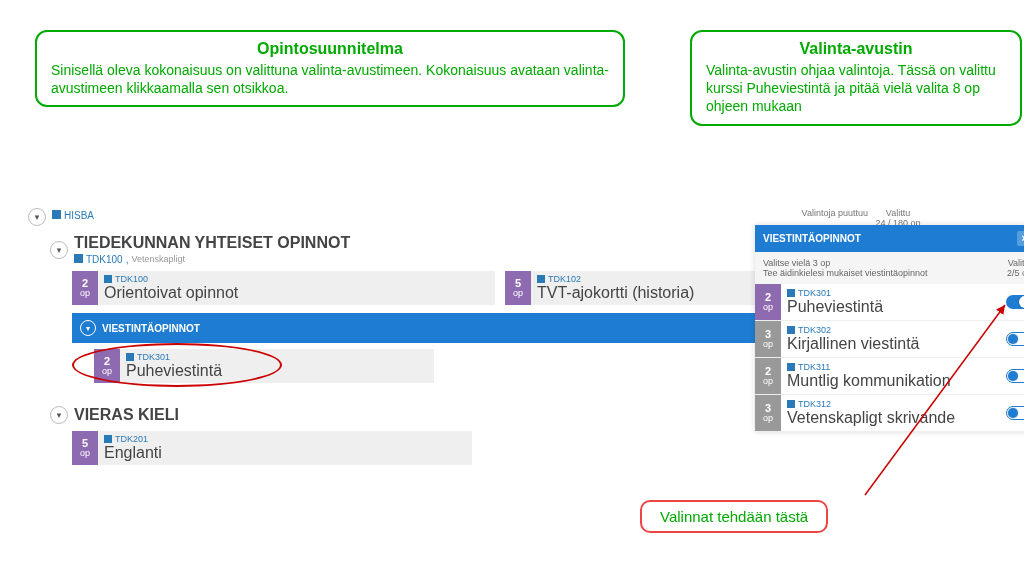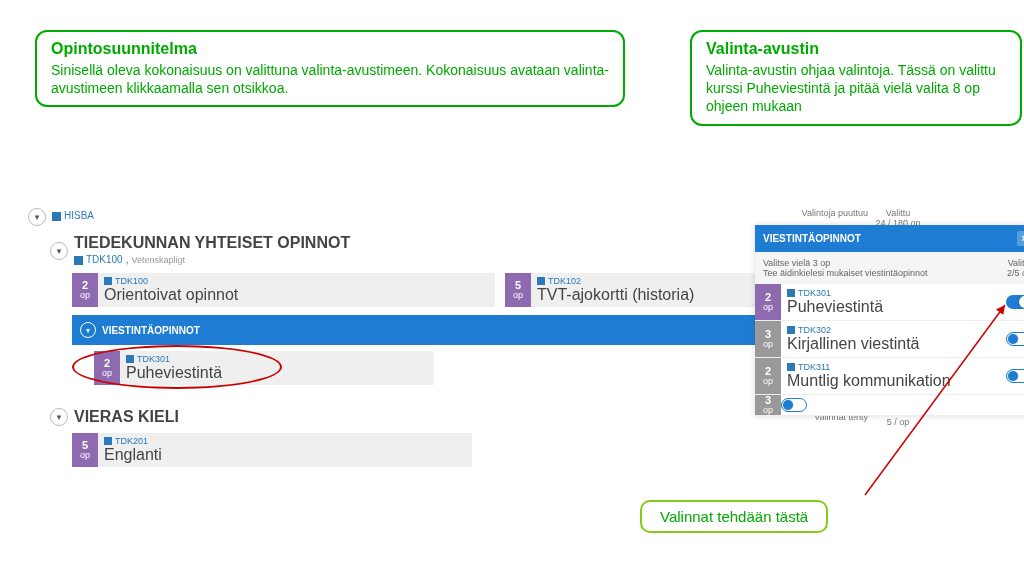--- a/index.html
+++ b/index.html
@@ -1,27 +1,27 @@
 <!DOCTYPE html>
 <html><head>
 <meta charset="utf-8">
 <style>
 *{box-sizing:border-box;margin:0;padding:0;font-family:Arial,Helvetica,sans-serif}
 body{width:1024px;height:576px;background:#fff;position:relative;font-size:11px;color:#555}
 
 .callout{position:absolute;border:2px solid #0a0;border-radius:12px;padding:8px 14px;background:#fff}
-.callout .title{color:#0a0;font-weight:bold;font-size:16px;margin-bottom:3px}
+.callout .title{color:#0a0;font-weight:bold;font-size:16px;text-align:center;margin-bottom:3px}
 .callout .body{color:#0a0;font-size:14px;line-height:1.3}
 
 
 .plan{position:absolute;left:28px;top:208px;width:900px}
 .degree-row{display:flex;align-items:flex-start}
 .degree-main{flex:1}
 .degree-title{font-size:10px;font-weight:bold;color:#444;text-transform:uppercase}
-.code-pill{display:inline-flex;align-items:flex-end;gap:3px;color:#2a7ab8;font-size:10px;margin-top:2px}
+.code-pill{display:inline-flex;align-items:flex-start;gap:3px;color:#2a7ab8;font-size:10px;margin-top:2px}
 .code-pill .cal{width:9px;height:9px;background:#2a7ab8;display:inline-block}
 .meta{font-size:9px;color:#777;width:90px;text-align:right}
 .meta2{font-size:9px;color:#777;width:60px;text-align:center}
 .chev{width:18px;height:18px;border:1px solid #bbb;border-radius:50%;display:flex;align-items:center;justify-content:center;color:#555;font-size:9px;margin-right:6px}
 
 .section{margin-top:6px;margin-left:22px}
 .section-head{display:flex;align-items:center}
 .section-title{font-size:16px;font-weight:bold;color:#444;text-transform:uppercase;flex:1}
 .section-sub{color:#999;font-size:9px}
 
@@ -53,21 +53,21 @@
 .assist-item .credit-badge{background:#999}
 .assist-item.selected .credit-badge{background:#8e6bb1}
 .assist-item .info{padding:4px 6px;flex:1}
 .toggle{width:26px;height:14px;border-radius:7px;background:#ccc;position:relative;margin:auto 8px auto 0}
 .toggle::after{content:"";width:12px;height:12px;background:#fff;border-radius:50%;position:absolute;top:1px;left:1px;box-shadow:0 0 2px rgba(0,0,0,.3)}
 .toggle.on{background:#1e7dd2}
 .toggle.on::after{left:auto;right:1px}
 .toggle.outline{background:#fff;border:1px solid #1e7dd2}
 .toggle.outline::after{background:#1e7dd2;width:10px;height:10px;top:1px;left:1px}
 
-.bottom-callout{position:absolute;left:640px;top:500px;border:2px solid #84cc16;border-radius:10px;padding:6px 18px;color:#0a0;font-size:15px;background:#fff}
+.bottom-callout{position:absolute;left:640px;top:500px;border:2px solid #ef4444;border-radius:10px;padding:6px 18px;color:#0a0;font-size:15px;background:#fff}
 .red-arrow{position:absolute;pointer-events:none}
 </style>
 </head>
 <body>
 
 <div class="callout" style="left:35px;top:30px;width:590px">
   <div class="title">Opintosuunnitelma</div>
   <div class="body">Sinisellä oleva kokonaisuus on valittuna valinta-avustimeen. Kokonaisuus avataan valinta-avustimeen klikkaamalla sen otsikkoa.</div>
 </div>
 <div class="callout" style="left:690px;top:30px;width:332px">
@@ -243,20 +243,27 @@
             <span>TDK311</span>
           </div>
           <div class="course-name">Muntlig kommunikation</div>
         </div>
         <div class="toggle outline"></div>
       </div>
       <div class="assist-item">
         <div class="credit-badge">
           <span class="n">3</span>
           <span>op</span>
+        </div>
+        <div class="info">
+          <div class="course-code">
+            <span class="cal"></span>
+            <span>TDK312</span>
+          </div>
+          <div class="course-name">Vetenskapligt skrivande</div>
         </div>
         <div class="toggle outline"></div>
       </div>
     </div>
 </div>
 
 <div class="bottom-callout">Valinnat tehdään tästä</div>
 
 <svg class="red-arrow" style="left:860px;top:300px" width="160" height="200">
   <defs>

